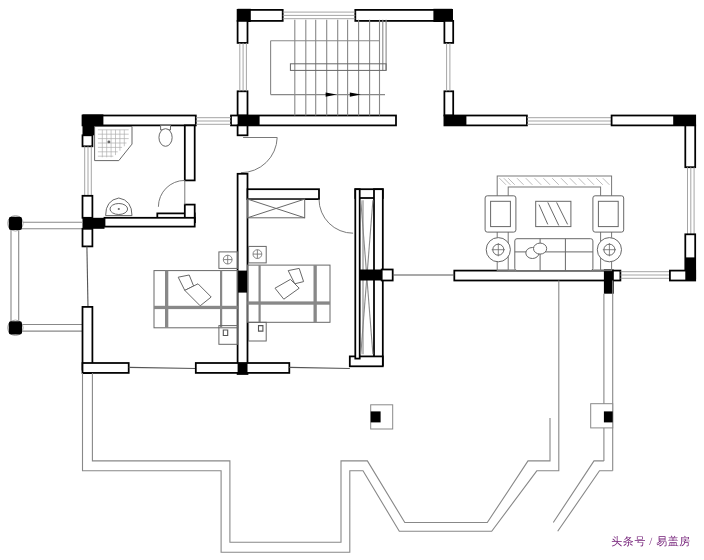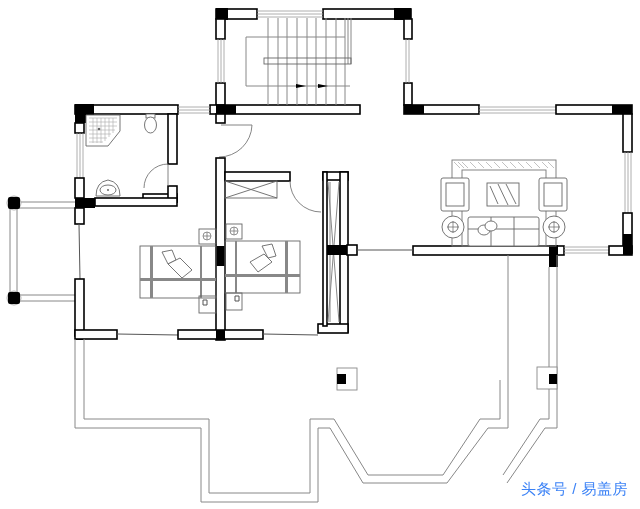--- a/index.html
+++ b/index.html
@@ -9,21 +9,21 @@
   .col { fill: #000000; }
   .thin { fill: none; stroke: #888888; stroke-width: 1; }
   .dark { fill: none; stroke: #555555; stroke-width: 1; }
   .win { fill: none; stroke: #999999; stroke-width: 0.8; }
   .door { fill: none; stroke: #777777; stroke-width: 0.9; }
   .furn { fill: #ffffff; stroke: #666666; stroke-width: 0.9; }
   .furn2 { fill: none; stroke: #666666; stroke-width: 0.9; }
   .bar { fill: #888888; }
   .watermark {
     position: absolute; right: 12px; bottom: 10px;
-    font-family: Liberation Sans, sans-serif; font-size: 15px; color: #3b82f6;
+    font-family: Liberation Serif, serif; font-size: 10px; color: #701a75;
     letter-spacing: 0.5px;
   }
 </style>
 </head>
 <body>
 
 <svg id="plan" viewBox="0 0 640 509" xmlns="http://www.w3.org/2000/svg">
 
   <g>
 

